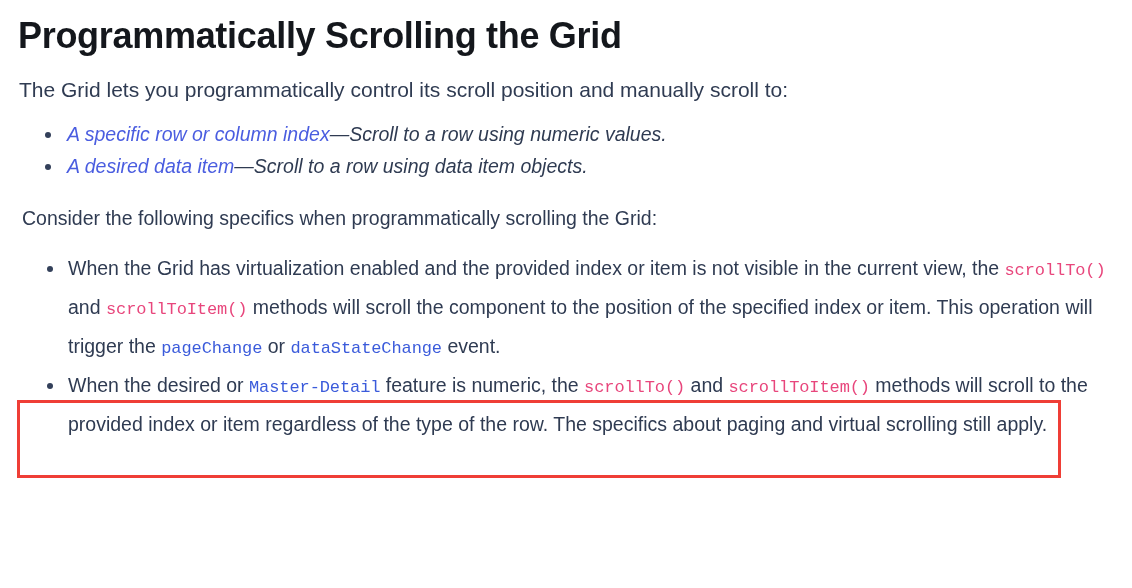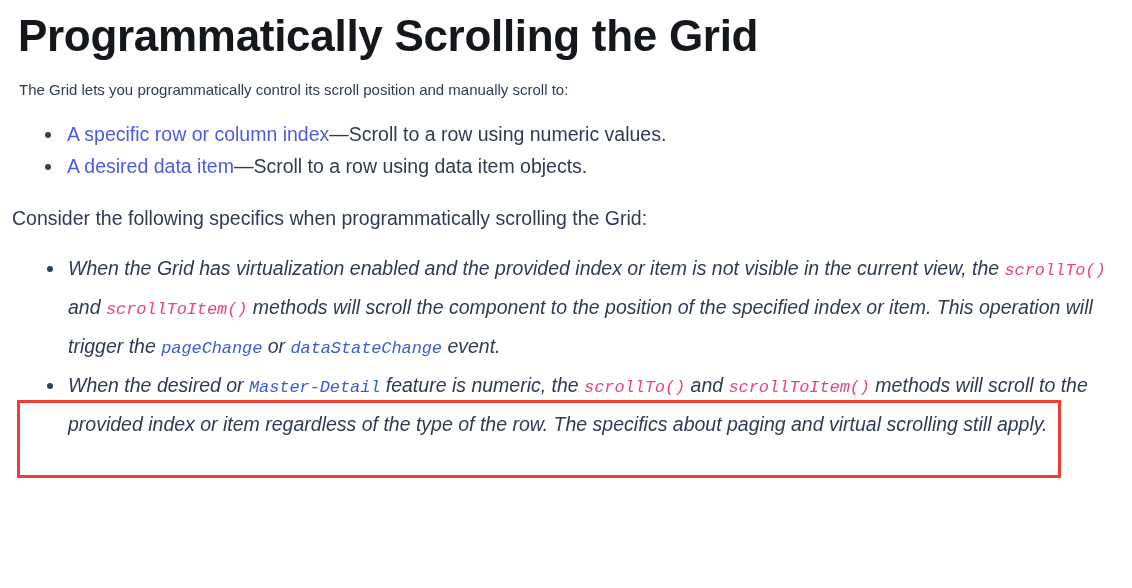--- a/index.html
+++ b/index.html
@@ -20,44 +20,45 @@
     position: relative;
     width: 1132px;
     height: 588px;
     box-sizing: border-box;
     padding: 0;
   }
 
   h1.page-title {
     margin: 0;
     padding: 12px 0 0 18px;
-    font-size: 44px;
+    font-size: 36px;
     line-height: 48px;
     font-weight: 700;
     letter-spacing: -0.3px;
     color: #14171c;
     font-family: "Liberation Sans", sans-serif;
   }
 
   p.intro {
     margin: 0;
     padding: 16px 0 0 19px;
-    font-size: 15px;
+    font-size: 21px;
     line-height: 28px;
     color: #2f3b52;
   }
 
   ul.list {
     margin: 0;
     padding: 0;
     list-style: none;
   }
 
   ul.link-list {
     padding: 14px 0 0 0;
+    font-style: italic;
   }
   ul.link-list > li {
     position: relative;
     padding-left: 67px;
     font-size: 19.5px;
     line-height: 32px;
     color: #2f3b52;
   }
   ul.link-list > li::before {
     content: "";
@@ -65,21 +66,20 @@
     left: 45px;
     top: 14px;
     width: 6px;
     height: 6px;
     border-radius: 50%;
     background: #33405a;
   }
 
   ul.spec-list {
     padding: 0;
-    font-style: italic;
   }
   ul.spec-list > li {
     position: relative;
     padding-left: 68px;
     padding-right: 10px;
     font-size: 19.5px;
     line-height: 36px;
     color: #2f3b52;
   }
   ul.spec-list > li::before {
@@ -88,21 +88,21 @@
     left: 47px;
     top: 16px;
     width: 6px;
     height: 6px;
     border-radius: 50%;
     background: #33405a;
   }
 
   p.consider {
     margin: 0;
-    padding: 22px 0 18px 12px;
+    padding: 22px 0 18px 22px;
     font-size: 19.5px;
     line-height: 28px;
     color: #2f3b52;
   }
 
   a.doclink {
     color: #4a5de0;
     text-decoration: none;
   }
 

